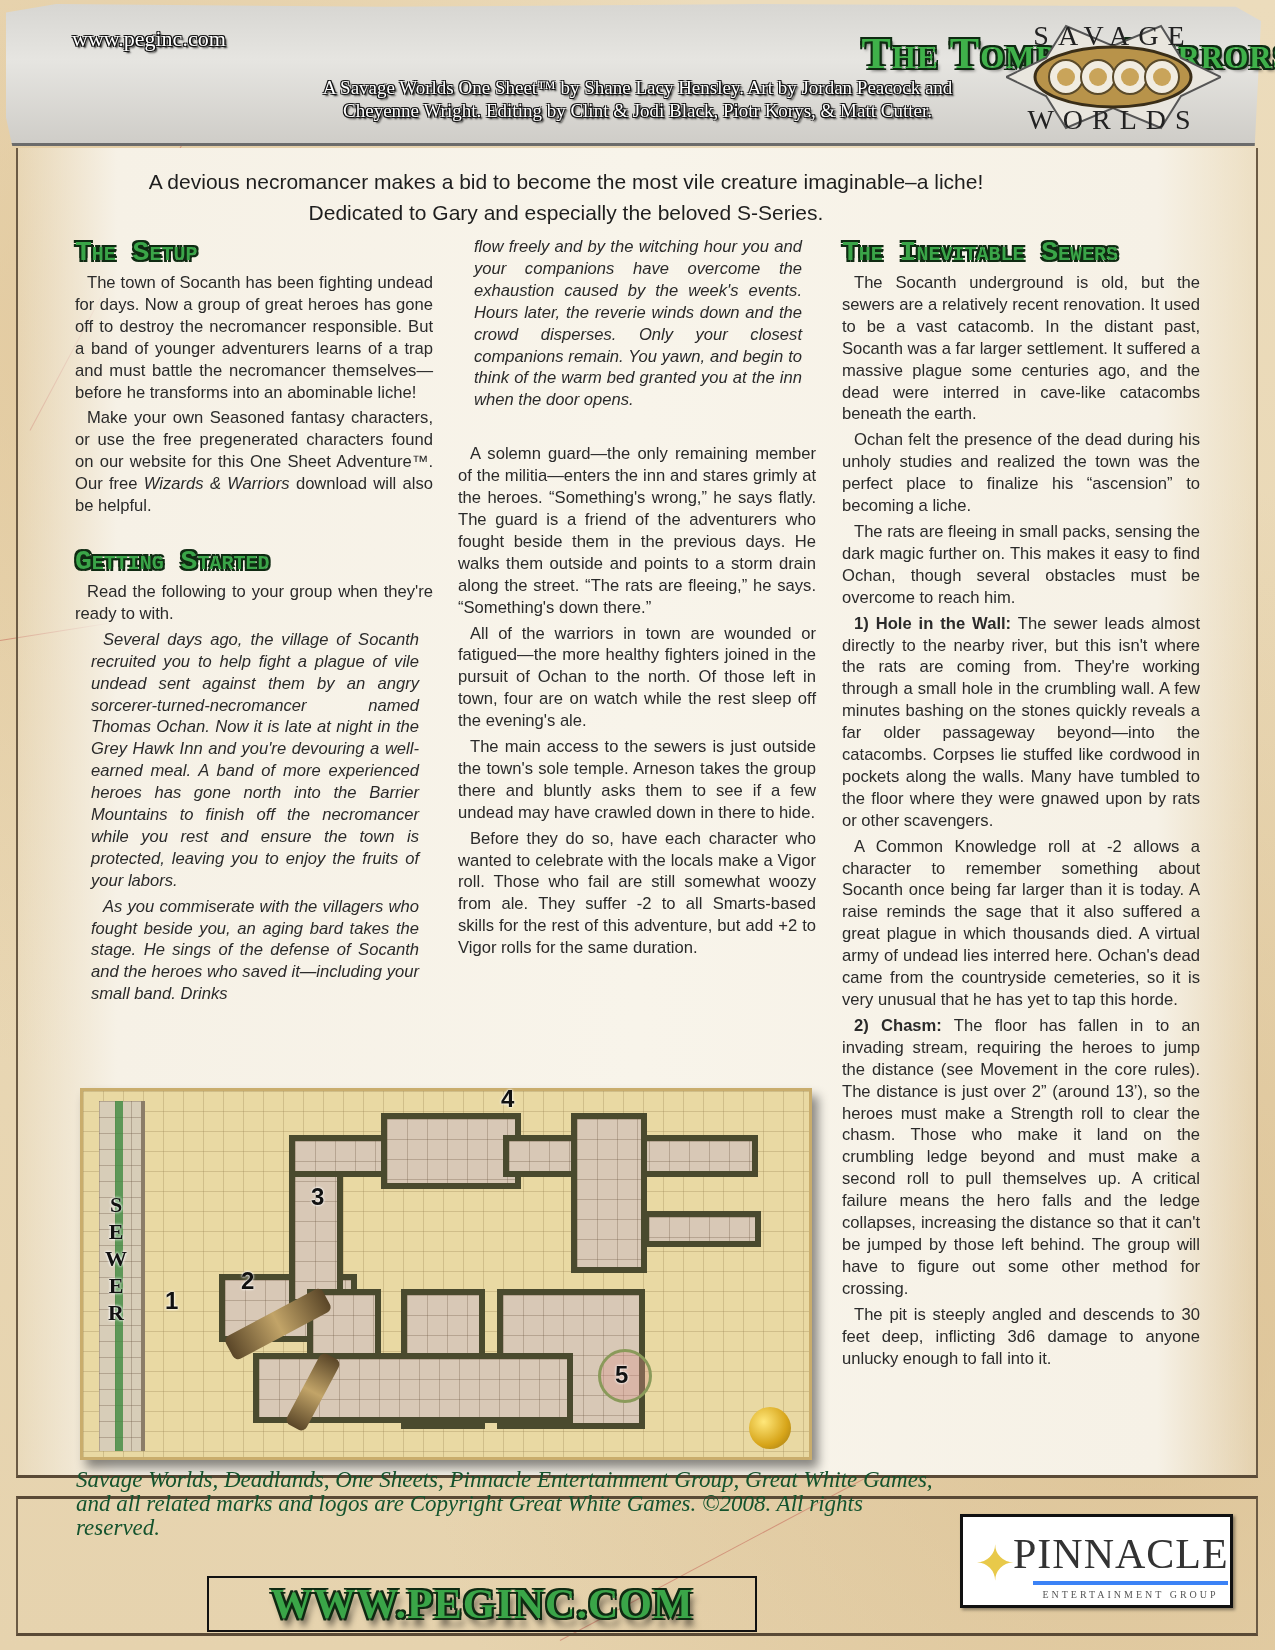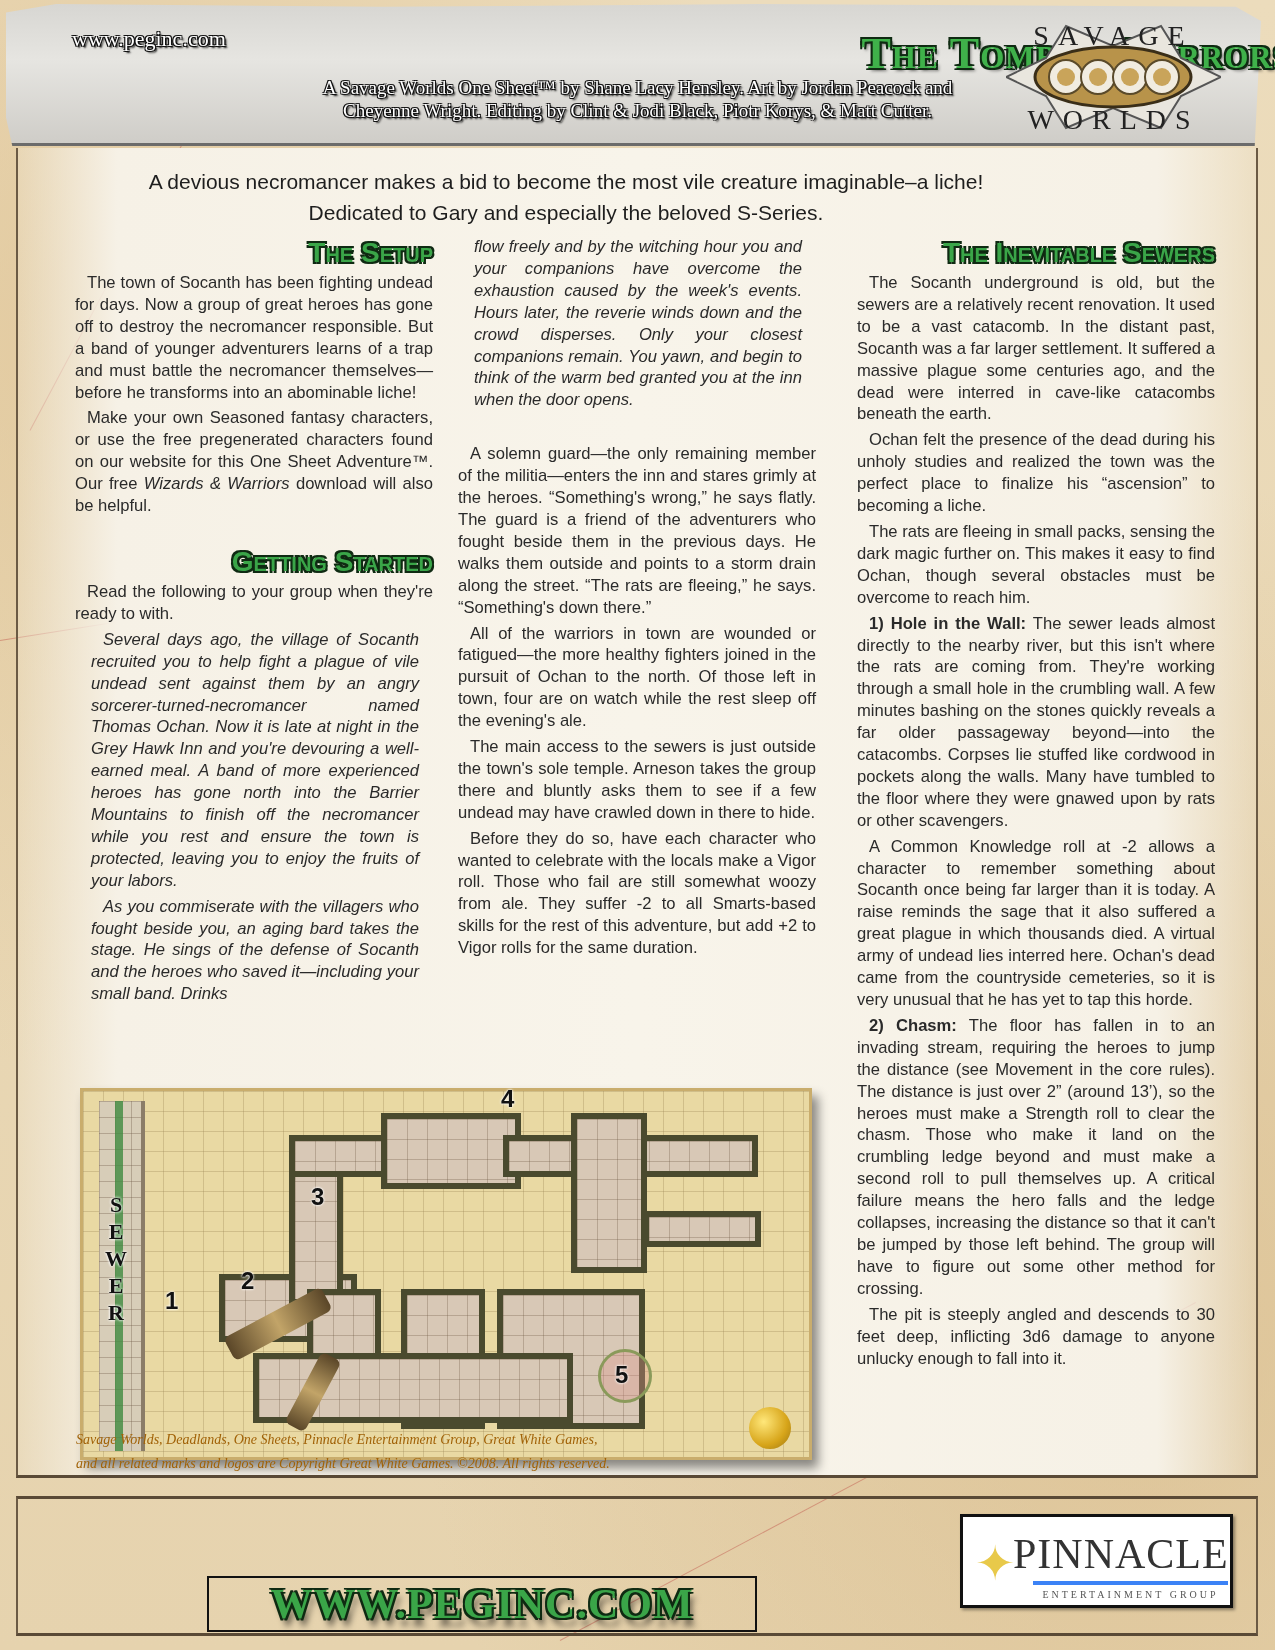--- a/index.html
+++ b/index.html
@@ -50,24 +50,24 @@
   }
   .intro {
     position: absolute; left: 0; width: 1132px; top: 166px; text-align: center;
     font-size: 21px; line-height: 31px; color: #1e1e1e;
   }
   .col { position: absolute; font-size: 16.6px; line-height: 21.9px; text-align: justify; color: #2a2a2a; }
   .col p { text-indent: 12px; margin-bottom: 4px; }
   .col p.ni { text-indent: 0; }
   .col1 { left: 75px; top: 236px; width: 358px; }
   .col2 { left: 458px; top: 236px; width: 358px; }
-  .col3 { left: 842px; top: 236px; width: 358px; margin-left: 15px; }
+  .col3 { left: 842px; top: 236px; width: 358px; }
   .section-head {
-    font-family: Liberation Sans, sans-serif; font-weight: bold; font-size: 28px;
-    font-variant: small-caps; text-align: right; color: #3aa548; line-height: 34px;
+    font-family: Liberation Mono, monospace; font-weight: bold; font-size: 28px;
+    font-variant: small-caps; text-align: left; color: #3aa548; line-height: 34px;
     text-shadow: -2px -2px 0 #0f2a12, 2px -2px 0 #0f2a12, -2px 2px 0 #0f2a12, 2px 2px 0 #0f2a12;
     margin-bottom: 2px; text-indent: 0;
   }
   .boxed { font-style: italic; padding: 0 14px 0 16px; }
   .boxed p { margin-bottom: 4px; }
   .col2 .boxed { padding: 0 14px 0 16px; }
   .spacer { height: 28px; }
   b { font-weight: bold; }
   
   .map {
@@ -107,22 +107,22 @@
   .chasm { position: absolute; background: linear-gradient(90deg, #5a4628, #c2a468, #5a4628); transform: rotate(-28deg); border-radius: 6px; }
   .pentagram { position: absolute; left: 515px; top: 258px; width: 54px; height: 54px; border: 3px solid #8a9a5a; border-radius: 50%; background: rgba(220,150,140,0.35); }
   .coin { position: absolute; left: 666px; top: 316px; width: 42px; height: 42px; border-radius: 50%;
     background: radial-gradient(circle at 35% 35%, #ffe77a, #d7a51a 60%, #9b7410); }
   
   .footer-frame {
     position: absolute; left: 16px; top: 1496px; width: 1242px; height: 140px;
     border-top: 3px solid #5a4a36; border-left: 2px solid #6b5a44; border-right: 2px solid #6b5a44; border-bottom: 3px solid #5a4a36;
   }
   .copyright {
-    position: absolute; left: 76px; top: 1428px; width: 860px;
-    font-family: "Liberation Serif", serif; font-style: italic; font-size: 14px; line-height: 24px; color: #a16207;
+    position: absolute; left: 76px; top: 1468px; width: 860px;
+    font-family: "Liberation Serif", serif; font-style: italic; font-size: 23px; line-height: 24px; color: #14532d;
   }
   .footer-url-box {
     position: absolute; left: 207px; top: 1576px; width: 550px; height: 56px;
     border: 2px solid #111; text-align: center;
   }
   .footer-url {
     font-family: "Liberation Serif", serif; font-weight: bold; font-size: 42px; line-height: 52px;
     color: #3aa548; letter-spacing: 1px;
     text-shadow: -2px -2px 0 #0f2a12, 2px -2px 0 #0f2a12, -2px 2px 0 #0f2a12, 2px 2px 0 #0f2a12, 4px 8px 6px rgba(0,0,0,0.55);
   }

